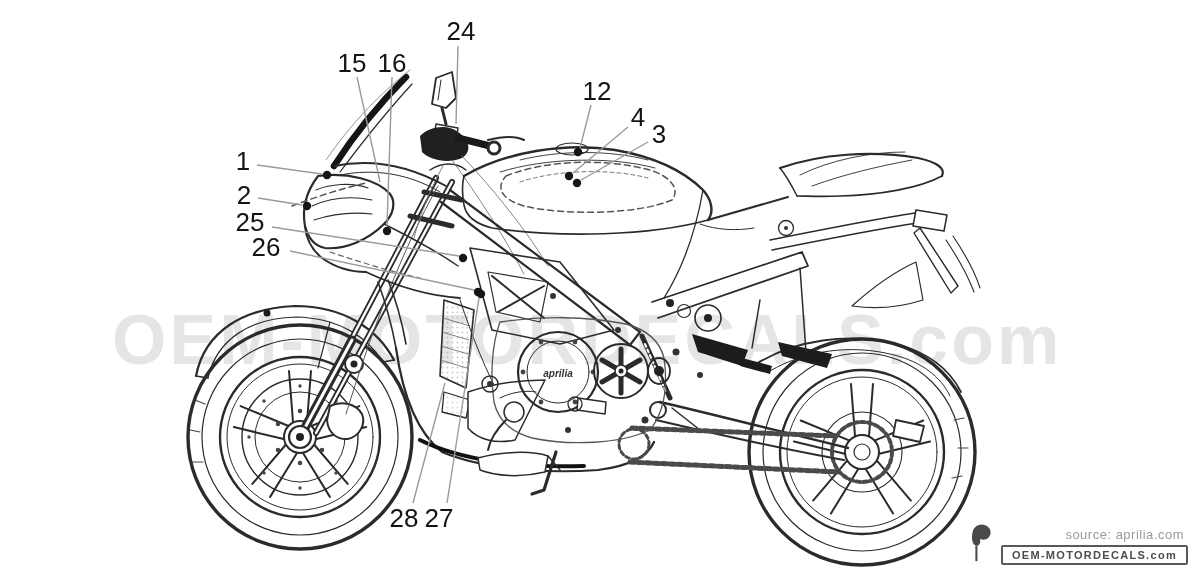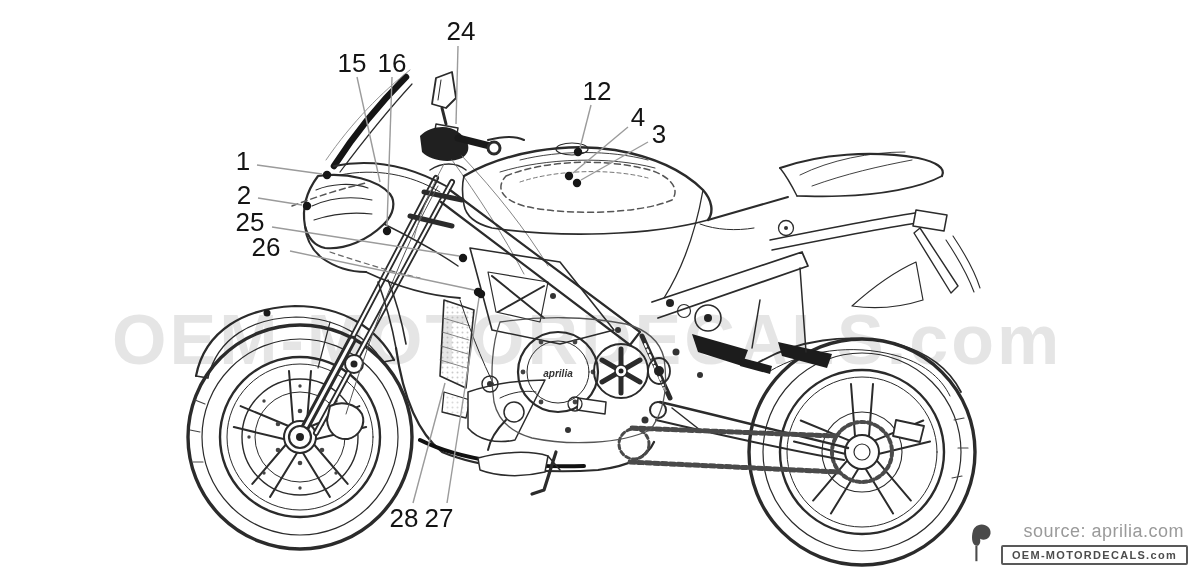--- a/index.html
+++ b/index.html
@@ -11,21 +11,21 @@
   #art{position:absolute;left:0;top:0;z-index:2;}
   .leader{stroke:#9b9b9b;stroke-width:1.4;fill:none;}
   .cdot{fill:#161616;stroke:none;}
   .cnum{font-family:"Liberation Sans",sans-serif;font-size:26px;fill:#141414;
         text-anchor:middle;dominant-baseline:central;}
   .engine-label{font-family:"Liberation Sans",sans-serif;font-size:10px;font-style:italic;
         font-weight:bold;fill:#333;text-anchor:middle;dominant-baseline:central;}
   .badge{position:absolute;right:12px;bottom:5px;display:flex;align-items:flex-end;
         gap:7px;z-index:3;}
   .badge-text{display:flex;flex-direction:column;align-items:flex-end;gap:3px;}
-  .badge-source{font-size:18px;color:#9a9a9a;letter-spacing:0.5px;padding-right:4px;}
+  .badge-source{font-size:13px;color:#9a9a9a;letter-spacing:0.5px;padding-right:4px;}
   .badge-box{border:2px solid #595959;border-radius:2px;padding:2px 9px;font-size:11px;
         font-weight:bold;color:#4c4c4c;letter-spacing:1.3px;background:#fff;}
 </style>
 </head>
 <body>
 
 <div class="watermark">OEM-MOTORDECALS.com</div>
 
 <svg id="art" width="1200" height="570" viewBox="0 0 1200 570">
   <defs>

